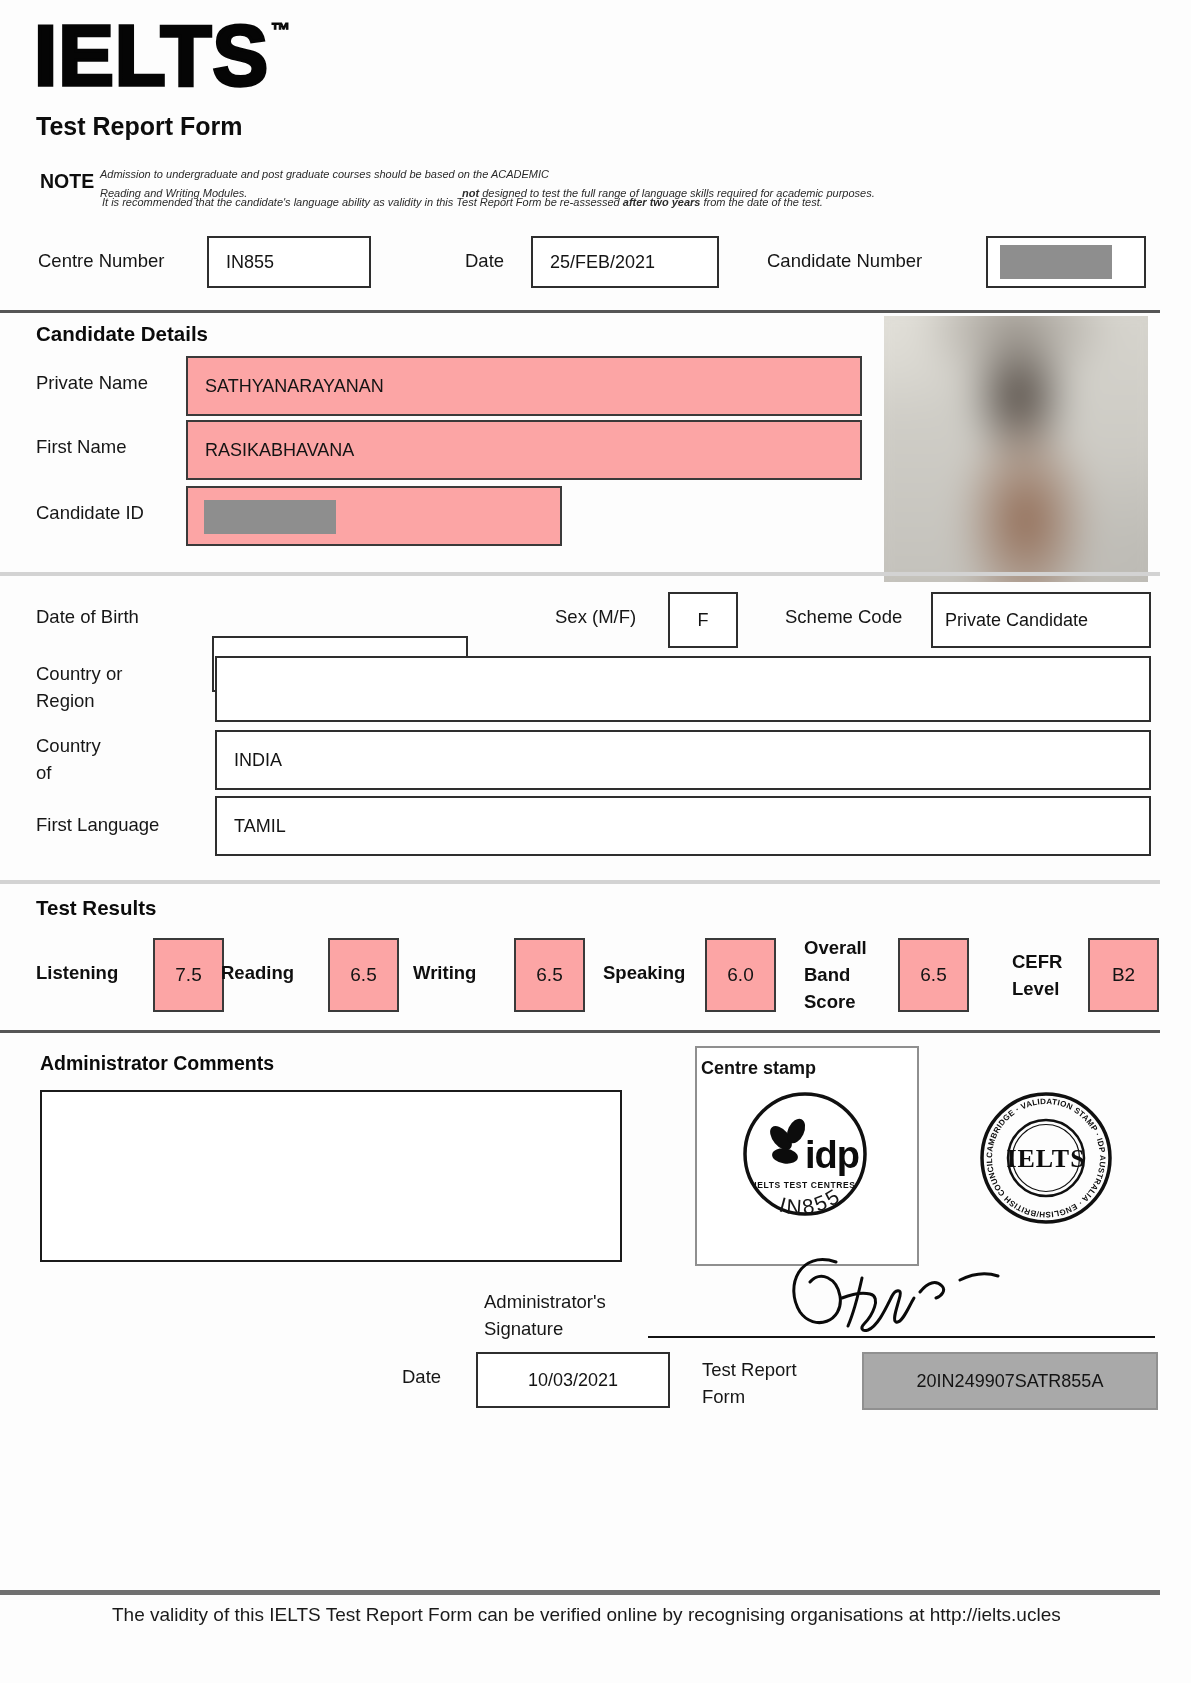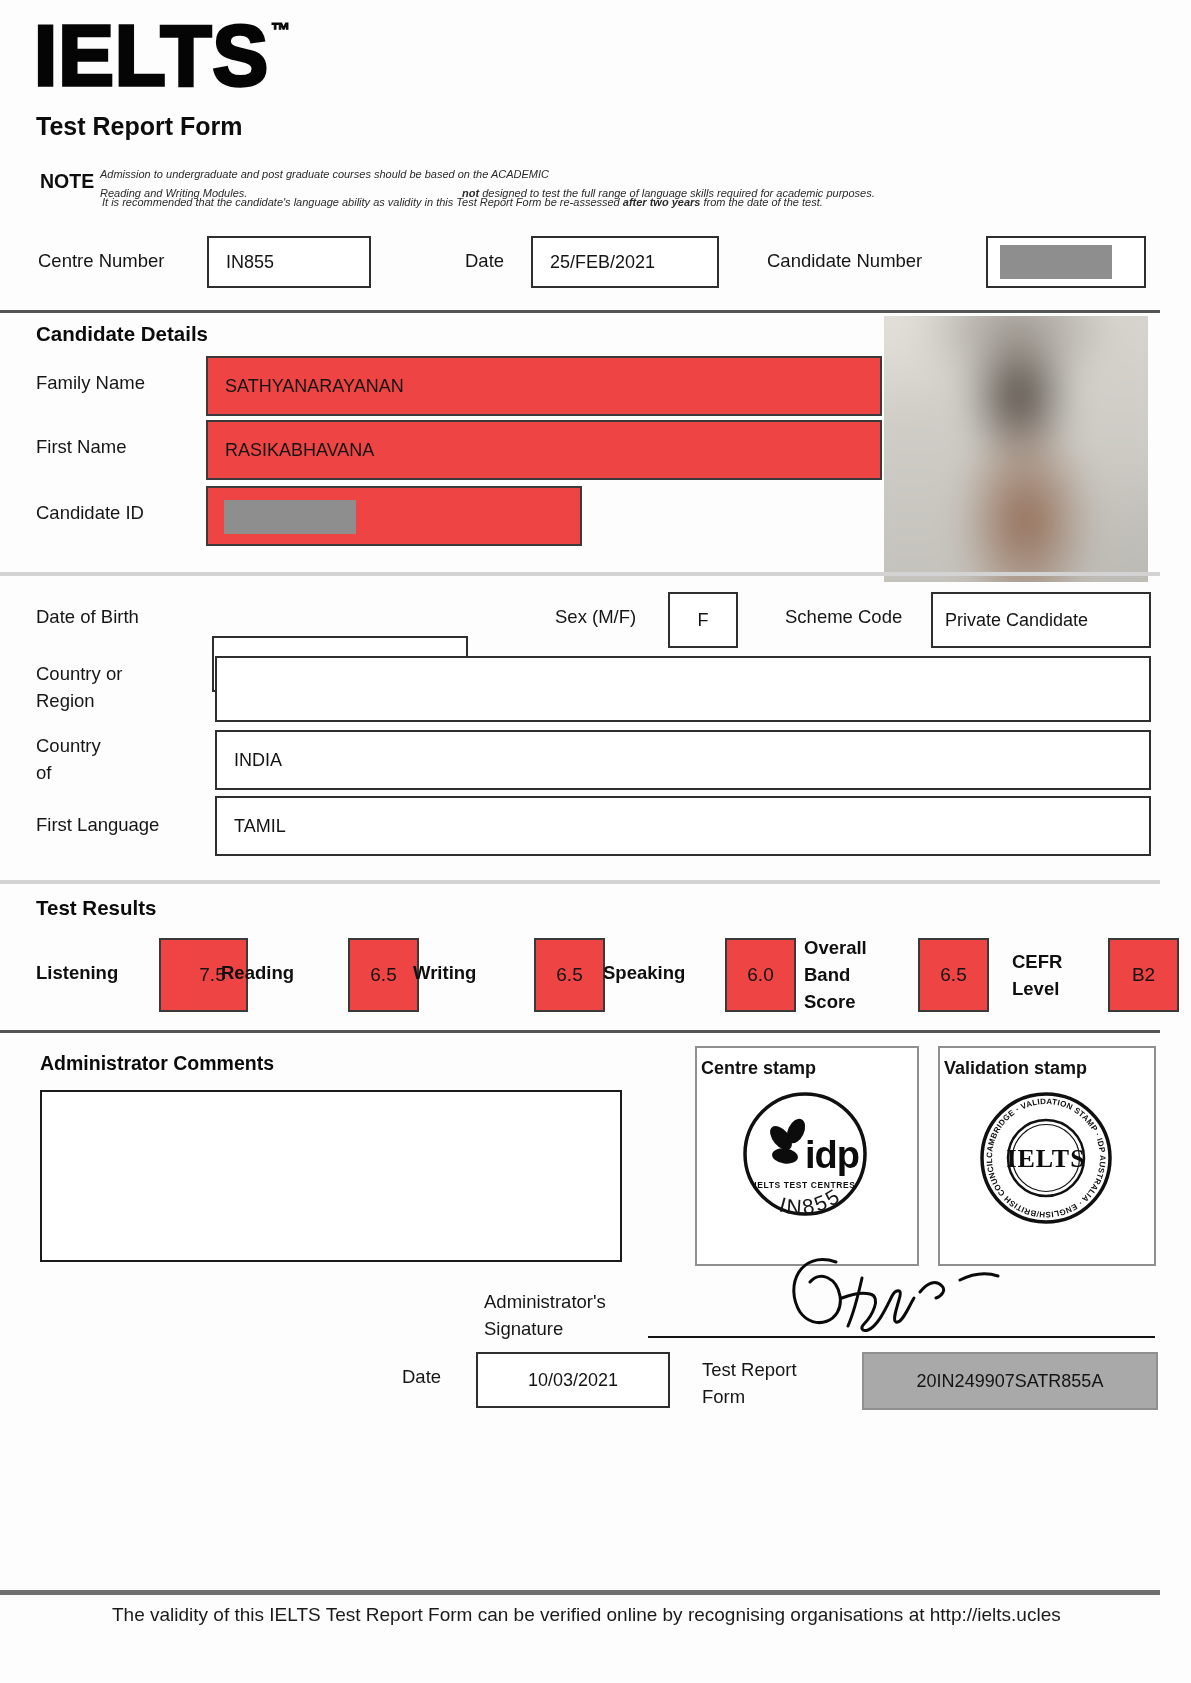--- a/index.html
+++ b/index.html
@@ -23,21 +23,21 @@
   .note-block .nl{position:absolute;white-space:nowrap;}
   .nl1{top:0;left:0;}
   .nl2a{top:19px;left:0;}
   .nl2b{top:19px;left:362px;text-align:center;}
   .nl3{top:28px;left:2px;}
   .note-block b{font-style:italic;}
   
   .lbl{font-size:18.5px;color:#161616;}
   .hd{font-size:20.5px;font-weight:bold;color:#0b0b0b;}
   .wbox{background:#fff;border:2px solid #2e2e2e;}
-  .gbox{background:#ef4444;border:2px solid #3a3a3a;margin-left:20px;}
+  .gbox{background:#fca5a5;border:2px solid #3a3a3a;}
   .val{font-size:18px;color:#141414;display:flex;align-items:center;padding-left:17px;height:100%;box-sizing:border-box;}
   .val-c{justify-content:center;padding-left:0;}
   .redact{position:absolute;background:#8e8e8e;}
   .divider-dark{background:#565656;height:3px;left:0;width:1160px;}
   .divider-light{background:#d3d3d3;height:4px;left:0;width:1160px;}
   
   .centre-label{left:38px;top:250px;}
   .centre-box{left:207px;top:236px;width:160px;height:48px;}
   .date-label{left:465px;top:250px;}
   .date-box{left:531px;top:236px;width:184px;height:48px;}
@@ -75,21 +75,21 @@
   .conat-label{left:36px;top:732px;line-height:27px;}
   .conat-box{left:215px;top:730px;width:932px;height:56px;}
   .flang-label{left:36px;top:814px;}
   .flang-box{left:215px;top:796px;width:932px;height:56px;}
   .div3{top:880px;}
   
   .tr-heading{left:36px;top:896px;}
   .score-label{font-size:18.5px;font-weight:bold;color:#0f0f0f;top:962px;}
   .score-box{top:938px;width:67px;height:70px;}
   .score-val{font-size:19px;}
-  .sl1{left:36px;} .sb1{left:139px;padding-left:18px;}
+  .sl1{left:36px;} .sb1{left:153px;}
   .sl2{left:221px;} .sb2{left:328px;}
   .sl3{left:413px;} .sb3{left:514px;}
   .sl4{left:603px;} .sb4{left:705px;}
   .sl5{left:804px;top:934px;line-height:27px;} .sb5{left:898px;}
   .sl6{left:1012px;top:948px;line-height:27px;} .sb6{left:1088px;}
   .div4{top:1030px;}
   
   .ac-heading{left:40px;top:1052px;font-size:19.5px;}
   .comments-box{left:40px;top:1090px;width:578px;height:168px;border:2.5px solid #1b1b1b;background:#fff;}
   .stamp-box{top:1046px;height:216px;border:2px solid #8f8f8f;background:#fff;}
@@ -138,21 +138,21 @@
       <div class="redact cnum-redact"></div>
     </div>
 
   <div class="abs divider-dark div1"></div>
 
   <div class="abs hd cd-heading">Candidate Details</div>
   <div class="abs photo">
       <div class="photo-blur"></div>
     </div>
 
-  <div class="abs lbl family-label">Family Name</div>
+  <div class="abs lbl family-label">Private Name</div>
   <div class="abs gbox family-box">
       <div class="val">SATHYANARAYANAN</div>
     </div>
 
   <div class="abs lbl first-label">First Name</div>
   <div class="abs gbox first-box">
       <div class="val">RASIKABHAVANA</div>
     </div>
 
   <div class="abs lbl id-label">Candidate ID</div>
@@ -216,23 +216,20 @@
       <div class="val val-c score-val">B2</div>
     </div>
 
   <div class="abs divider-dark div4"></div>
 
   <div class="abs hd ac-heading">Administrator Comments</div>
   <div class="abs comments-box"></div>
 
   <div class="abs stamp-box centre-stamp-box">
     <div class="stamp-label">Centre stamp</div>
-  </div>
-  <div class="abs stamp-box validation-stamp-box">
-    <div class="stamp-label">Validation stamp</div>
   </div>
 
   <svg class="abs centre-svg" width="140" height="150" viewBox="0 0 140 150">
     <circle cx="70" cy="68" r="60" fill="none" stroke="#101010" stroke-width="3.5"></circle>
     <g fill="#0c0c0c">
       <ellipse cx="46" cy="52" rx="8" ry="14" transform="rotate(-40 46 52)"></ellipse>
       <ellipse cx="61" cy="45" rx="8" ry="13" transform="rotate(25 61 45)"></ellipse>
       <ellipse cx="50" cy="70" rx="7.5" ry="13" transform="rotate(-82 50 70)"></ellipse>
     </g>
     <text x="70" y="82" font-family="Liberation Sans, sans-serif" font-size="38" font-weight="bold" letter-spacing="-1" fill="#0c0c0c">idp</text>

